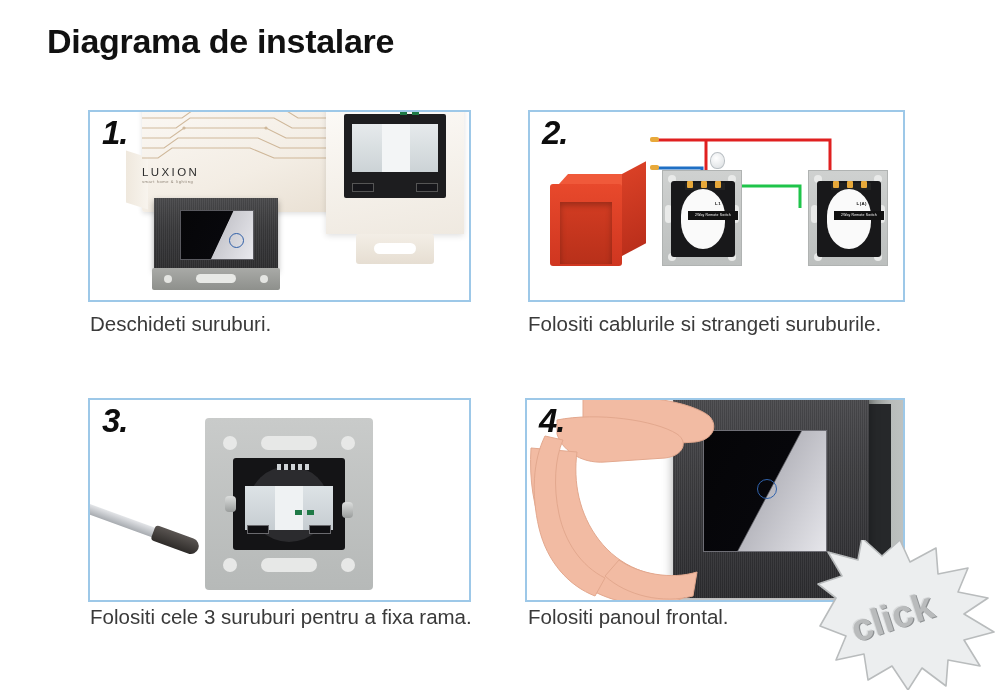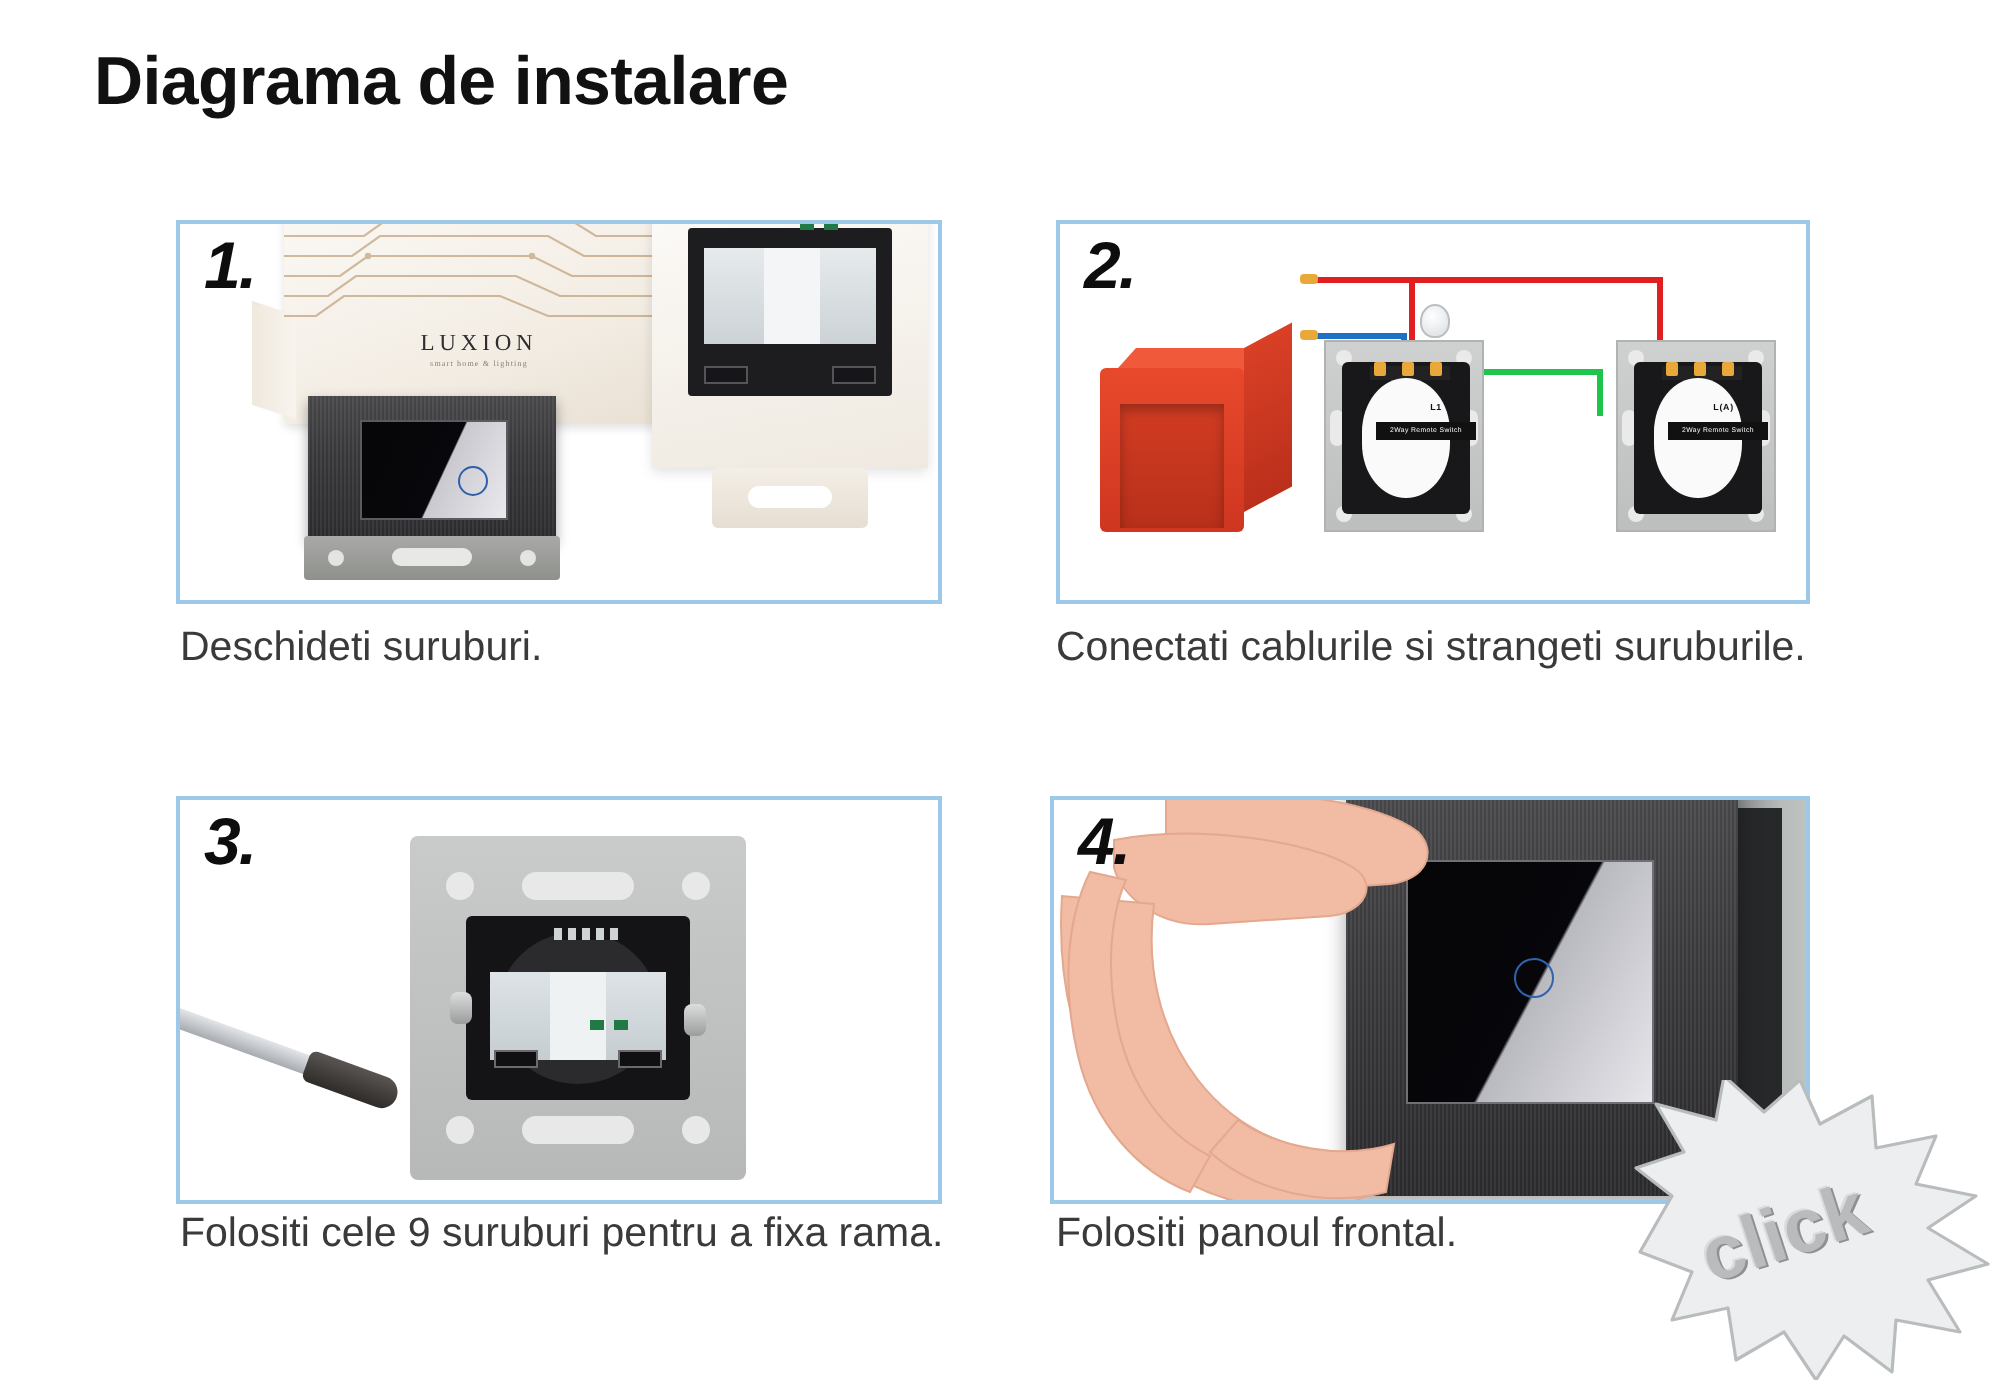--- a/index.html
+++ b/index.html
@@ -57,21 +57,21 @@
     position: absolute; top: 50px; width: 22px; height: 52px;
     background: linear-gradient(90deg,#efe8dd,#f8f4ee);
   }
   .box-top .flapL { left: -16px; transform: skewY(18deg); }
   .box-top .flapR { right: -16px; transform: skewY(-18deg); }
   .circuit {
     position: absolute; left: 0; top: 0; width: 195px; height: 62px;
     opacity: .55;
   }
   .brand {
-    position: absolute; left: 0; right: 0; top: 62px; text-align: center; font-family: Liberation Serif, serif;
+    position: absolute; left: 0; right: 0; top: 62px; text-align: left;
   }
   .brand .bn { font-size: 11.5px; letter-spacing: 2.4px; color:#2e2e2e; }
   .brand .bs { font-size: 4px; letter-spacing: .6px; color:#8a7f72; margin-top:1px;}
 
   .sw-front {
     position: absolute; left: 64px; top: 86px; width: 124px; height: 72px;
     background: linear-gradient(180deg,#4a4a4c 0%,#3a3a3c 40%,#2d2d2f 100%);
     box-shadow: 0 3px 6px rgba(0,0,0,.35);
   }
   .sw-front::before{
@@ -427,21 +427,21 @@
         <div class="tl" style="left:16px;"></div>
         <div class="tl" style="left:30px;"></div>
         <div class="tl" style="left:44px;"></div>
         <div class="disc">
           <div class="tname">L(A)</div>
           <div class="lbl">2Way Remote Switch</div>
         </div>
       </div>
     </div>
   </div>
-  <div class="caption cap2">Conectati cablurile si strangeti suruburile.</div>
+  <div class="caption cap2">Folositi cablurile si strangeti suruburile.</div>
 
   <div class="panel p3">
     <div class="step-num">3.</div>
 
     <div class="driver">
       <div class="shaft"></div>
       <div class="tip"></div>
     </div>
 
     <div class="frame3">
@@ -459,21 +459,21 @@
         </div>
         <div class="led a"></div>
         <div class="led b"></div>
         <div class="term l"></div>
         <div class="term r"></div>
       </div>
       <div class="scr l"></div>
       <div class="scr r"></div>
     </div>
   </div>
-  <div class="caption cap3">Folositi cele 9 suruburi pentru a fixa rama.</div>
+  <div class="caption cap3">Folositi cele 3 suruburi pentru a fixa rama.</div>
 
   <div class="panel p4">
     <div class="step-num">4.</div>
 
     <div class="wallframe">
       <div class="dark"></div>
 
     </div>
 
     <div class="plate4">

